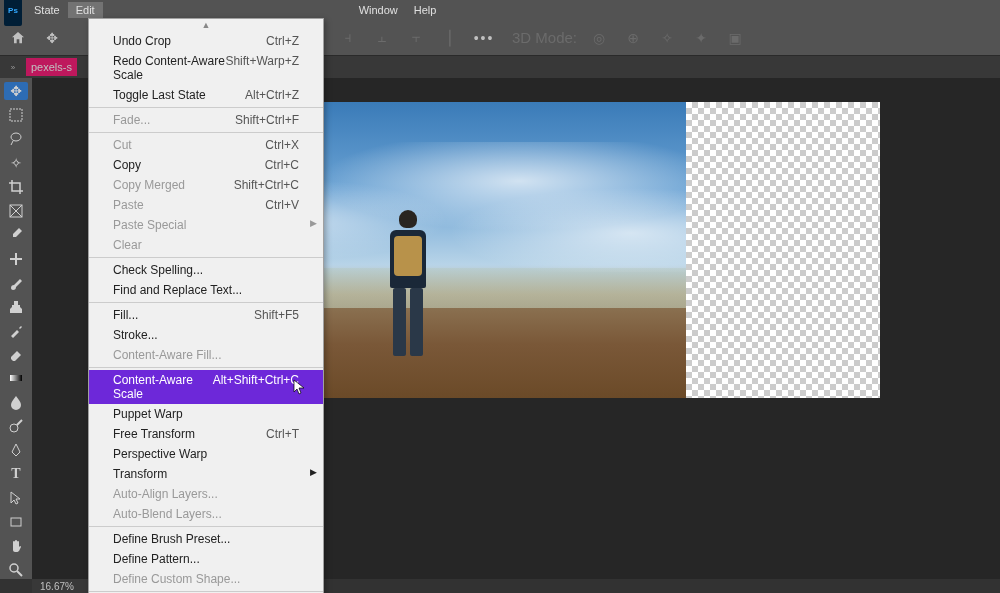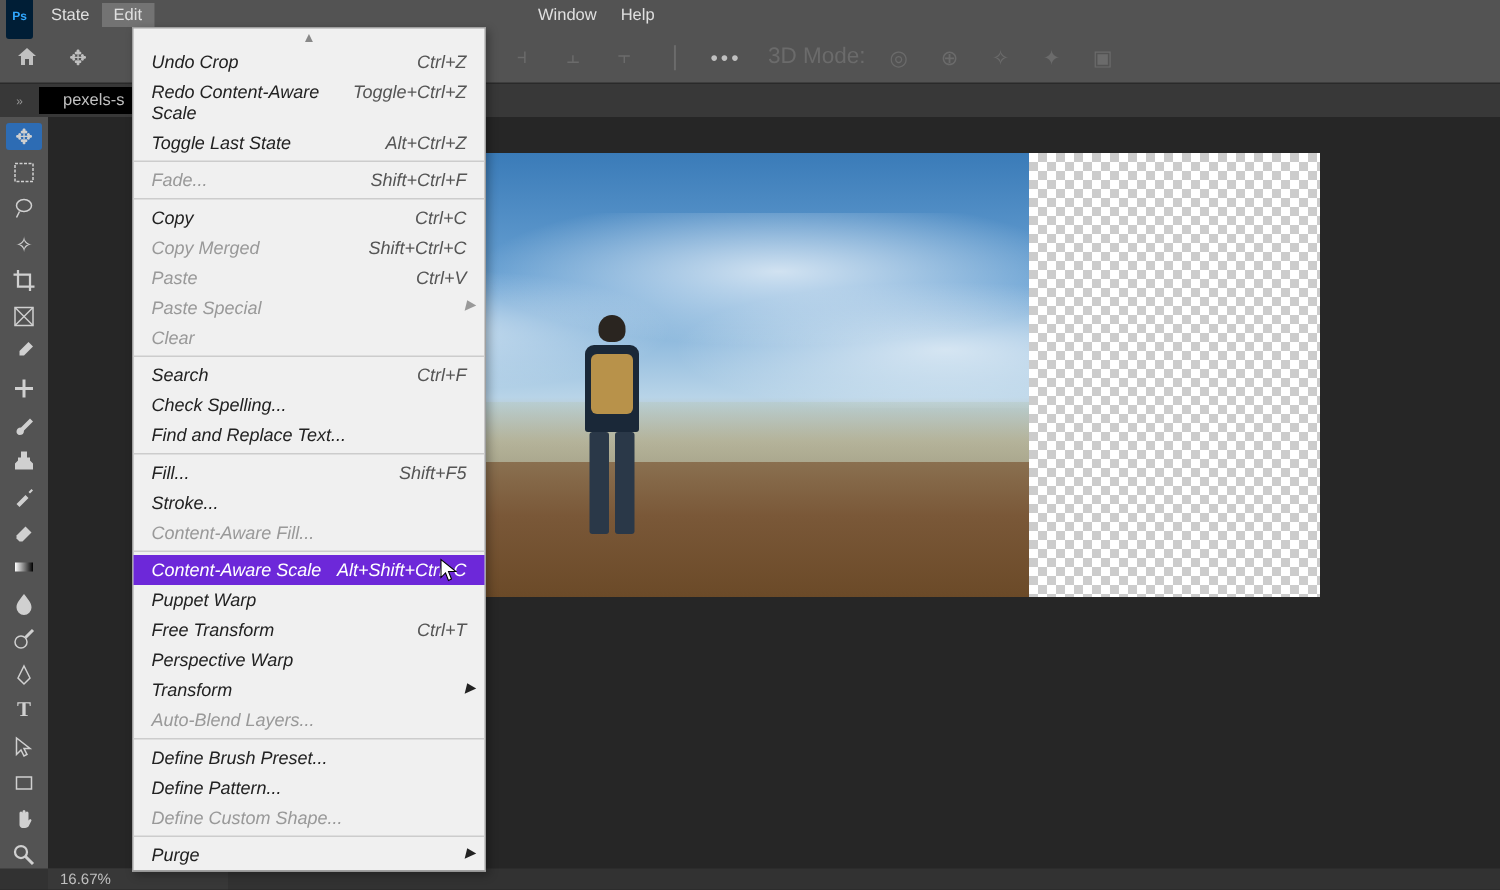--- a/index.html
+++ b/index.html
@@ -14,21 +14,21 @@
 .optionbar { height: 36px; background: #535353; display: flex; align-items: center; padding: 0 6px; gap: 10px; border-bottom: 1px solid #2a2a2a; }
 .optionbar .opt-icon { width: 24px; height: 24px; display: flex; align-items: center; justify-content: center; color: #c0c0c0; font-size: 14px; }
 .optionbar .home-icon svg { width: 16px; height: 16px; fill: #c0c0c0; }
 .optionbar .opt-gap { flex: 0 0 252px; }
 .optionbar .dots { letter-spacing: 2px; }
 .optionbar .mode-label { color: #6b6b6b; font-size: 15px; margin-left: 6px; }
 .optionbar .dim { color: #6b6b6b; }
 
 .tabbar { height: 22px; background: #383838; display: flex; align-items: center; font-size: 11px; color: #c0c0c0; }
 .tabbar .tab-expand { width: 14px; height: 14px; margin: 0 6px; display: flex; align-items: center; justify-content: center; font-size: 8px; color: #999; }
-.tabbar .tab { padding: 3px 16px; background: #000000; }
+.tabbar .tab { padding: 3px 5px; background: #be185d; }
 
 .workspace { position: absolute; top: 78px; left: 32px; right: 0; bottom: 14px; background: #262626; }
 
 .toolbar { position: absolute; top: 78px; left: 0; width: 32px; bottom: 14px; background: #535353; display: flex; flex-direction: column; align-items: center; padding-top: 4px; gap: 6px; }
 .toolbar .tool { width: 24px; height: 20px; display: flex; align-items: center; justify-content: center; color: #d0d0d0; font-size: 14px; cursor: pointer; }
 .toolbar .tool svg { width: 16px; height: 16px; fill: #d0d0d0; }
 .toolbar .tool.active { background: #2d6cb4; border-radius: 2px; }
 
 .statusbar { position: absolute; bottom: 0; left: 32px; height: 14px; background: #383838; font-size: 10px; color: #c0c0c0; padding: 0 8px; display: flex; align-items: center; width: 120px; }
 
@@ -40,21 +40,21 @@
 .photo .person { position: absolute; bottom: 28px; left: 50%; transform: translateX(-50%); width: 56px; height: 160px; }
 .photo .person .head { width: 18px; height: 18px; background: #2a2520; border-radius: 50% 50% 40% 40%; margin: 0 auto; }
 .photo .person .body { width: 36px; height: 58px; background: #1a2838; margin: 2px auto 0; border-radius: 6px 6px 2px 2px; position: relative; }
 .photo .person .backpack { position: absolute; top: 6px; left: 50%; transform: translateX(-50%); width: 28px; height: 40px; background: #b8924a; border-radius: 4px; }
 .photo .person .legs { width: 30px; height: 68px; margin: 0 auto; display: flex; gap: 4px; }
 .photo .person .leg { flex: 1; background: #2a3848; border-radius: 2px; }
 .transparent-bg { width: 194px; height: 296px; background-image: linear-gradient(45deg, #ccc 25%, transparent 25%), linear-gradient(-45deg, #ccc 25%, transparent 25%), linear-gradient(45deg, transparent 75%, #ccc 75%), linear-gradient(-45deg, transparent 75%, #ccc 75%); background-size: 12px 12px; background-position: 0 0, 0 6px, 6px -6px, -6px 0px; background-color: #fff; }
 
 .edit-menu { position: absolute; top: 18px; left: 88px; width: 236px; background: #f0f0f0; border: 1px solid #a0a0a0; box-shadow: 2px 2px 6px rgba(0,0,0,0.3); font-size: 12px; color: #222; z-index: 100; }
 .edit-menu .scroll-up { text-align: center; color: #888; font-size: 9px; padding: 1px 0; }
-.edit-menu .mitem { display: flex; justify-content: space-between; padding: 3px 12px; cursor: pointer; position: relative; font-style: italic; }
+.edit-menu .mitem { display: flex; justify-content: space-between; padding: 3px 24px; cursor: pointer; position: relative; }
 .edit-menu .mitem.highlighted { background: #6d28d9; color: #fff; }
 .edit-menu .mitem.highlighted .shortcut { color: #fff; }
 .edit-menu .mitem.disabled { color: #999; cursor: default; }
 .edit-menu .mitem .shortcut { color: #555; font-size: 12px; }
 .edit-menu .mitem .arrow { position: absolute; right: 6px; font-size: 9px; }
 .edit-menu .sep { height: 1px; background: #ccc; margin: 2px 0; }
 .edit-menu .cursor { position: absolute; right: 18px; top: 50%; transform: translateY(-50%); width: 12px; height: 16px; }
 .edit-menu .cursor svg { width: 12px; height: 16px; }
 </style>
 </head>
@@ -229,56 +229,56 @@
 
 <div class="edit-menu">
   <div class="scroll-up">▲</div>
   <div id="menu-items">
       <div class="mitem">
         <span>Undo Crop</span>
         <span class="shortcut">Ctrl+Z</span>
       </div>
       <div class="mitem">
         <span>Redo Content-Aware Scale</span>
-        <span class="shortcut">Toggle+Ctrl+Z</span>
+        <span class="shortcut">Shift+Warp+Z</span>
       </div>
       <div class="mitem">
         <span>Toggle Last State</span>
         <span class="shortcut">Alt+Ctrl+Z</span>
       </div>
       <div class="sep"></div>
       <div class="mitem disabled">
         <span>Fade...</span>
         <span class="shortcut">Shift+Ctrl+F</span>
       </div>
       <div class="sep"></div>
+      <div class="mitem disabled">
+        <span>Cut</span>
+        <span class="shortcut">Ctrl+X</span>
+      </div>
       <div class="mitem">
         <span>Copy</span>
         <span class="shortcut">Ctrl+C</span>
       </div>
       <div class="mitem disabled">
         <span>Copy Merged</span>
         <span class="shortcut">Shift+Ctrl+C</span>
       </div>
       <div class="mitem disabled">
         <span>Paste</span>
         <span class="shortcut">Ctrl+V</span>
       </div>
       <div class="mitem disabled">
         <span>Paste Special</span>
         <span class="arrow">▶</span>
       </div>
       <div class="mitem disabled">
         <span>Clear</span>
       </div>
       <div class="sep"></div>
-      <div class="mitem">
-        <span>Search</span>
-        <span class="shortcut">Ctrl+F</span>
-      </div>
       <div class="mitem">
         <span>Check Spelling...</span>
       </div>
       <div class="mitem">
         <span>Find and Replace Text...</span>
       </div>
       <div class="sep"></div>
       <div class="mitem">
         <span>Fill...</span>
         <span class="shortcut">Shift+F5</span>
@@ -305,20 +305,23 @@
         <span class="shortcut">Ctrl+T</span>
       </div>
       <div class="mitem">
         <span>Perspective Warp</span>
       </div>
       <div class="mitem">
         <span>Transform</span>
         <span class="arrow">▶</span>
       </div>
       <div class="mitem disabled">
+        <span>Auto-Align Layers...</span>
+      </div>
+      <div class="mitem disabled">
         <span>Auto-Blend Layers...</span>
       </div>
       <div class="sep"></div>
       <div class="mitem">
         <span>Define Brush Preset...</span>
       </div>
       <div class="mitem">
         <span>Define Pattern...</span>
       </div>
       <div class="mitem disabled">

